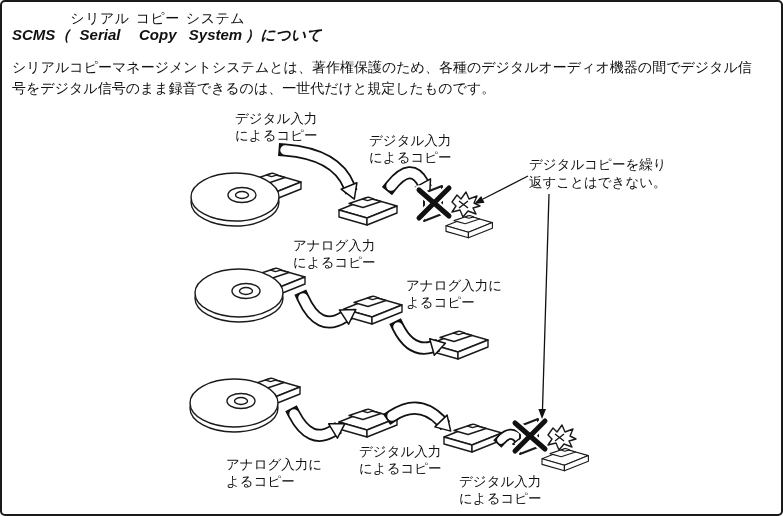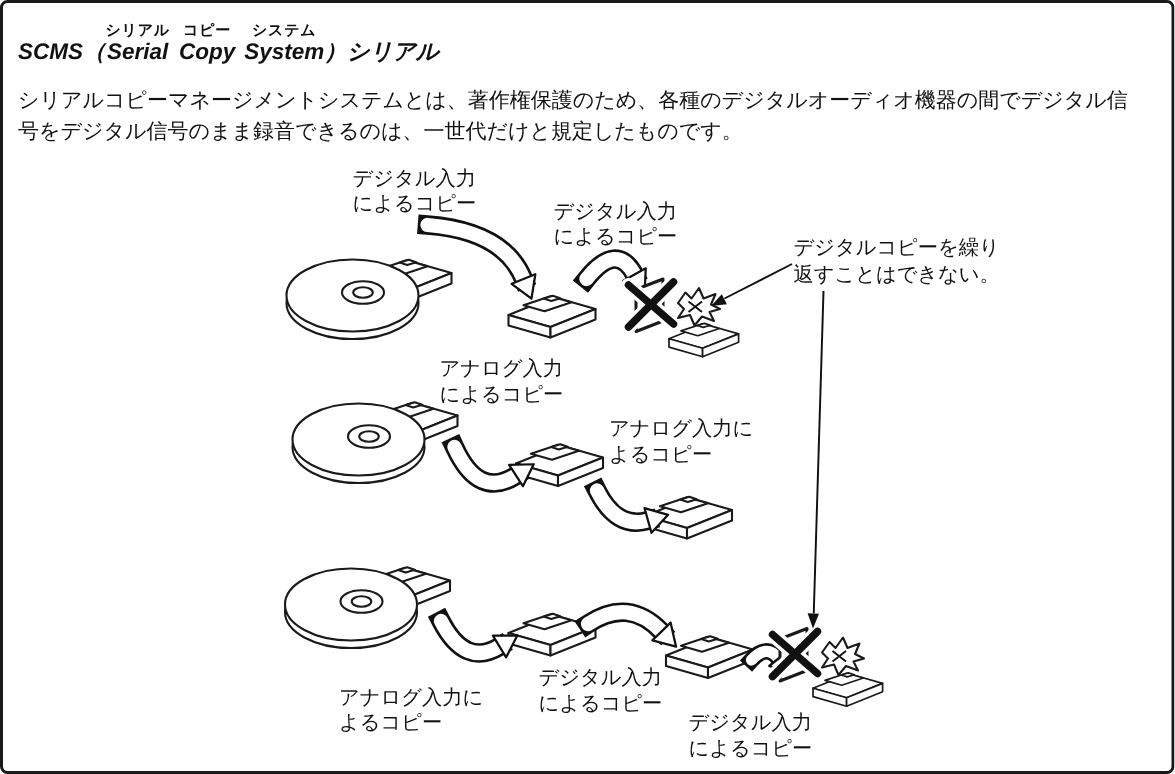--- a/index.html
+++ b/index.html
@@ -14,21 +14,21 @@
     background:#fff; border:2px solid #1a1a1a; border-radius:5px;
     overflow:hidden;
   }
   .header {
     position:absolute; left:10px; top:5px;
     font-style:italic; font-weight:bold; white-space:nowrap;
   }
   .tw { display:inline-flex; flex-direction:column; align-items:center;
         vertical-align:bottom; margin-right:6px; }
   .tw.nospace { margin-right:0; }
-  .rt { font-size:10px; font-weight:bold; font-style:normal;
+  .rt { font-size:14px; font-weight:normal; font-style:normal;
         line-height:1.1; min-height:10px; letter-spacing:.5px; }
   .tb { font-size:15px; line-height:1.2; }
   .body-text {
     position:absolute; left:10px; top:56px; width:750px;
     font-size:14px; line-height:1.5; font-weight:500;font-family:Liberation Mono, monospace;
   }
   .diagram { position:absolute; left:0; top:0; }
 
   
   .shape { fill:#fff; stroke:#1a1a1a; stroke-width:1.4; stroke-linejoin:round; }
@@ -58,21 +58,21 @@
         <span class="rt">シリアル</span>
         <span class="tb">Serial</span>
       </span><span class="tw">
         <span class="rt">コピー</span>
         <span class="tb">Copy</span>
       </span><span class="tw nospace">
         <span class="rt">システム</span>
         <span class="tb">System</span>
       </span><span class="tw nospace">
         <span class="rt"></span>
-        <span class="tb">）シリアル</span>
+        <span class="tb">）について</span>
       </span></h1>
 
   <p class="body-text">シリアルコピーマネージメントシステムとは、著作権保護のため、各種のデジタルオーディオ機器の間でデジタル信号をデジタル信号のまま録音できるのは、一世代だけと規定したものです。</p>
 
   <svg class="diagram" width="783" height="516" viewBox="0 0 783 516" xmlns="http://www.w3.org/2000/svg">
 
     <defs>
       <g id="sym-cd">
         <ellipse class="shape" cx="0" cy="3" rx="44" ry="24"></ellipse>
         <ellipse class="shape" cx="0" cy="-2" rx="44" ry="24"></ellipse>

